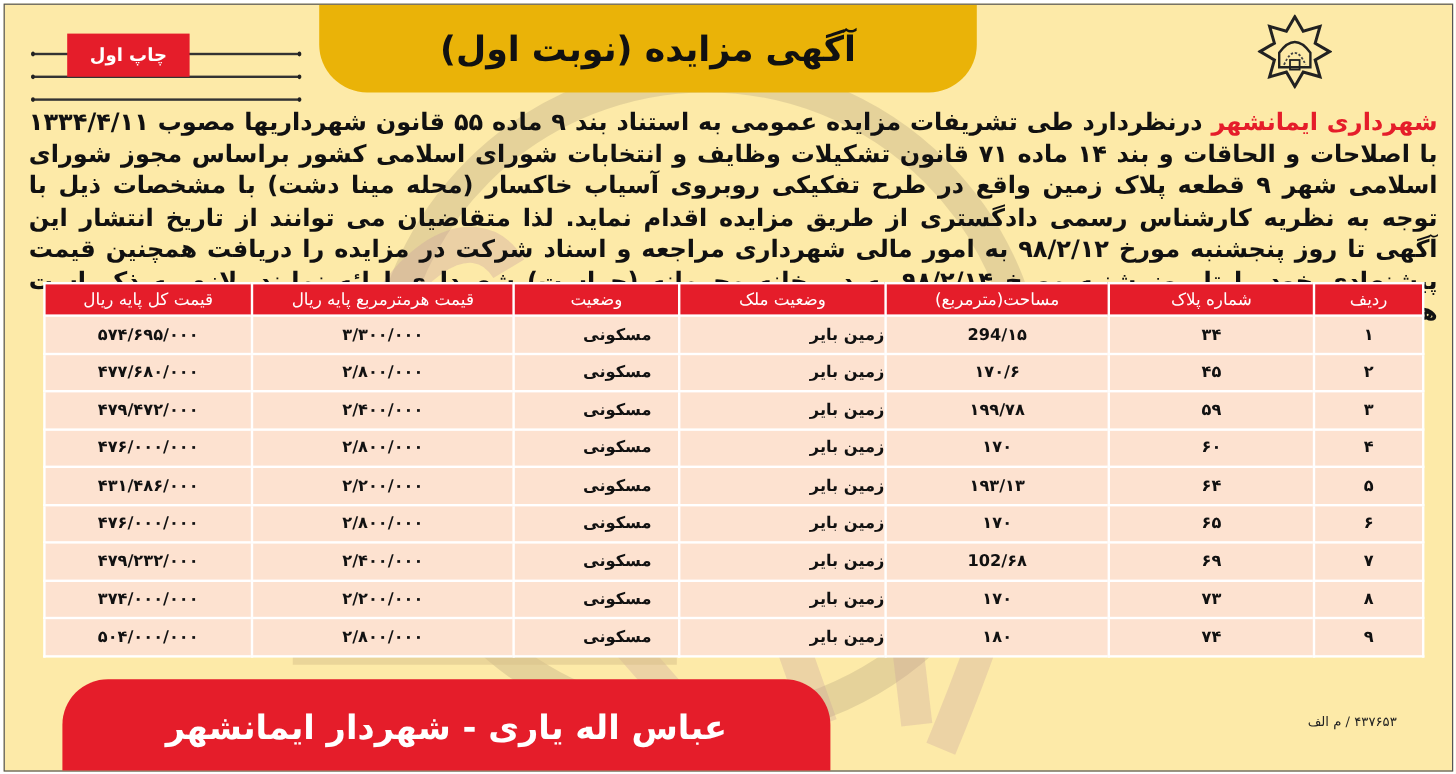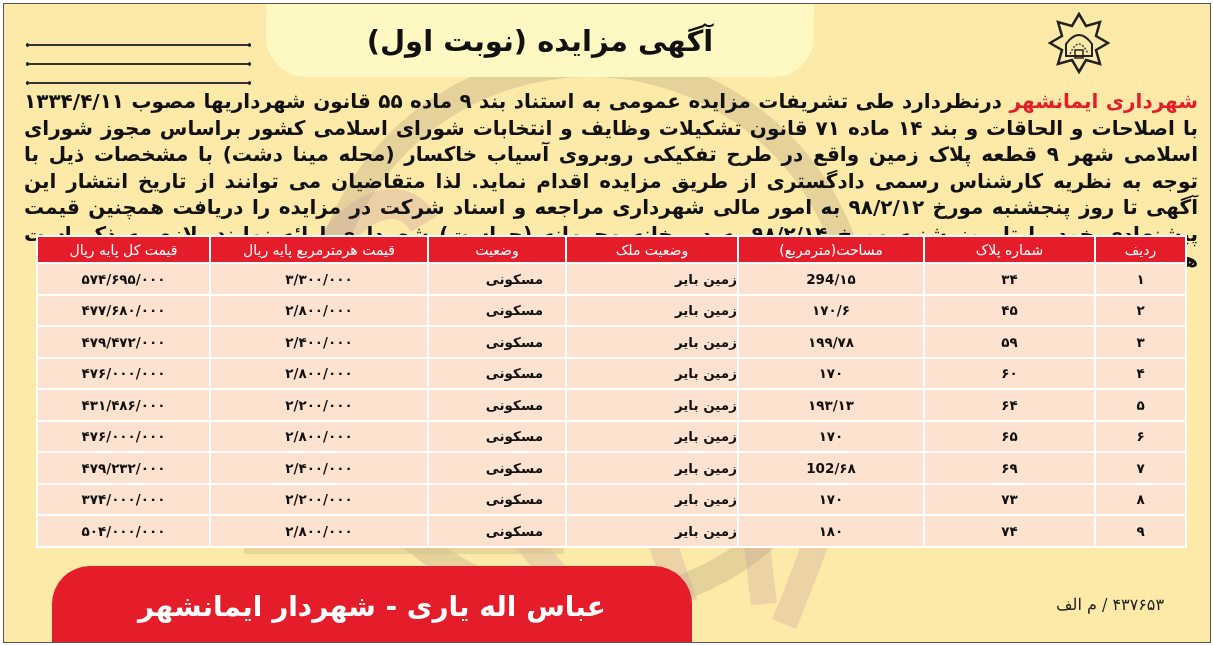--- a/index.html
+++ b/index.html
@@ -7,21 +7,21 @@
   body { font-family: "DejaVu Sans", sans-serif; position: relative; }
 
   .ad {
     position: absolute; left: 3px; top: 3px; width: 1208px; height: 640px;
     background: #fdeaa8; border: 1.5px solid #555; overflow: hidden;
   }
   .watermark { position: absolute; inset: 0; pointer-events: none; }
 
   .title-band {
     position: absolute; left: 262px; top: 0; width: 548px; height: 73px;
-    background: #fef9c3; border-bottom-left-radius: 40px; border-bottom-right-radius: 40px;
+    background: #eab308; border-bottom-left-radius: 40px; border-bottom-right-radius: 40px;
     display: flex; align-items: center; justify-content: center;
   }
   .title-band h1 {
     font-family: "DejaVu Sans", sans-serif; font-weight: bold; font-size: 29px;
     color: #111; direction: rtl;
   }
 
   .logo { position: absolute; right: 100px; top: 8px; width: 62px; height: 62px; }
 
   .print-badge {
@@ -62,21 +62,21 @@
 
   .signature-band {
     position: absolute; left: 48px; top: 562px; width: 640px; height: 80px;
     background: #e51d2a; border-top-left-radius: 38px; border-top-right-radius: 38px;
     display: flex; align-items: center; justify-content: center;
   }
   .signature-band span { color: #fff; font-size: 28px; font-weight: bold; direction: rtl; }
 
   .ref-code {
     position: absolute; right: 46px; top: 591px; direction: rtl;
-    font-family: "DejaVu Serif", serif; font-size: 16px; color: #222;
+    font-family: "DejaVu Serif", serif; font-size: 11px; color: #222;
   }
 </style>
 </head>
 <body>
 
 <div class="ad">
 
   <svg class="watermark" width="1208" height="640" viewBox="0 0 1208 640">
     <circle cx="585" cy="330" r="270" fill="none" stroke="#c8b58a" stroke-opacity="0.45" stroke-width="26"></circle>
     <path d="M300 300 C320 220, 390 170, 420 220" fill="none" stroke="#c8a0a0" stroke-opacity="0.35" stroke-width="30"></path>
@@ -95,20 +95,21 @@
   <svg class="logo" viewBox="0 0 62 62">
     <polygon points="31,2 38,14 52,10 48,24 60,31 48,38 52,52 38,48 31,60 24,48 10,52 14,38 2,31 14,24 10,10 24,14" fill="none" stroke="#222" stroke-width="2.5"></polygon>
     <path d="M18 44 L18 32 Q31 14 44 32 L44 44 Z" fill="none" stroke="#222" stroke-width="2"></path>
     <path d="M22 42 Q31 22 40 42" fill="none" stroke="#444" stroke-width="1.5" stroke-dasharray="2 1.5"></path>
     <rect x="27" y="38" width="8" height="8" fill="none" stroke="#222" stroke-width="1.5"></rect>
   </svg>
 
   <div class="rule" style="top:40px"></div>
   <div class="rule" style="top:59px"></div>
   <div class="rule" style="top:78px"></div>
+  <div class="print-badge">چاپ اول</div>
 
   <p class="body-text"><span class="org">شهرداری ایمانشهر</span><span> درنظردارد طی تشریفات مزایده عمومی به استناد بند ۹ ماده ۵۵ قانون شهرداریها مصوب ۱۳۳۴/۴/۱۱ با اصلاحات و الحاقات و بند ۱۴ ماده ۷۱ قانون تشکیلات وظایف و انتخابات شورای اسلامی کشور براساس مجوز شورای اسلامی شهر ۹ قطعه پلاک زمین واقع در طرح تفکیکی روبروی آسیاب خاکسار (محله مینا دشت) با مشخصات ذیل با توجه به نظریه کارشناس رسمی دادگستری از طریق مزایده اقدام نماید. لذا متقاضیان می توانند از تاریخ انتشار این آگهی تا روز پنجشنبه مورخ ۹۸/۲/۱۲ به امور مالی شهرداری مراجعه و اسناد شرکت در مزایده را دریافت همچنین قیمت پیشنهادی خود را تا روز شنبه مورخ ۹۸/۲/۱۴ به دبیرخانه محرمانه (حراست) شهرداری ارائه نمایند. لازم به ذکر است هزینه درج آگهی بعهده برنده مزایده خواهد بود.</span></p>
 
   <table class="auction">
     <colgroup>
       <col style="width:91px">
         <col style="width:171px">
         <col style="width:186px">
         <col style="width:172px">
         <col style="width:138px">

